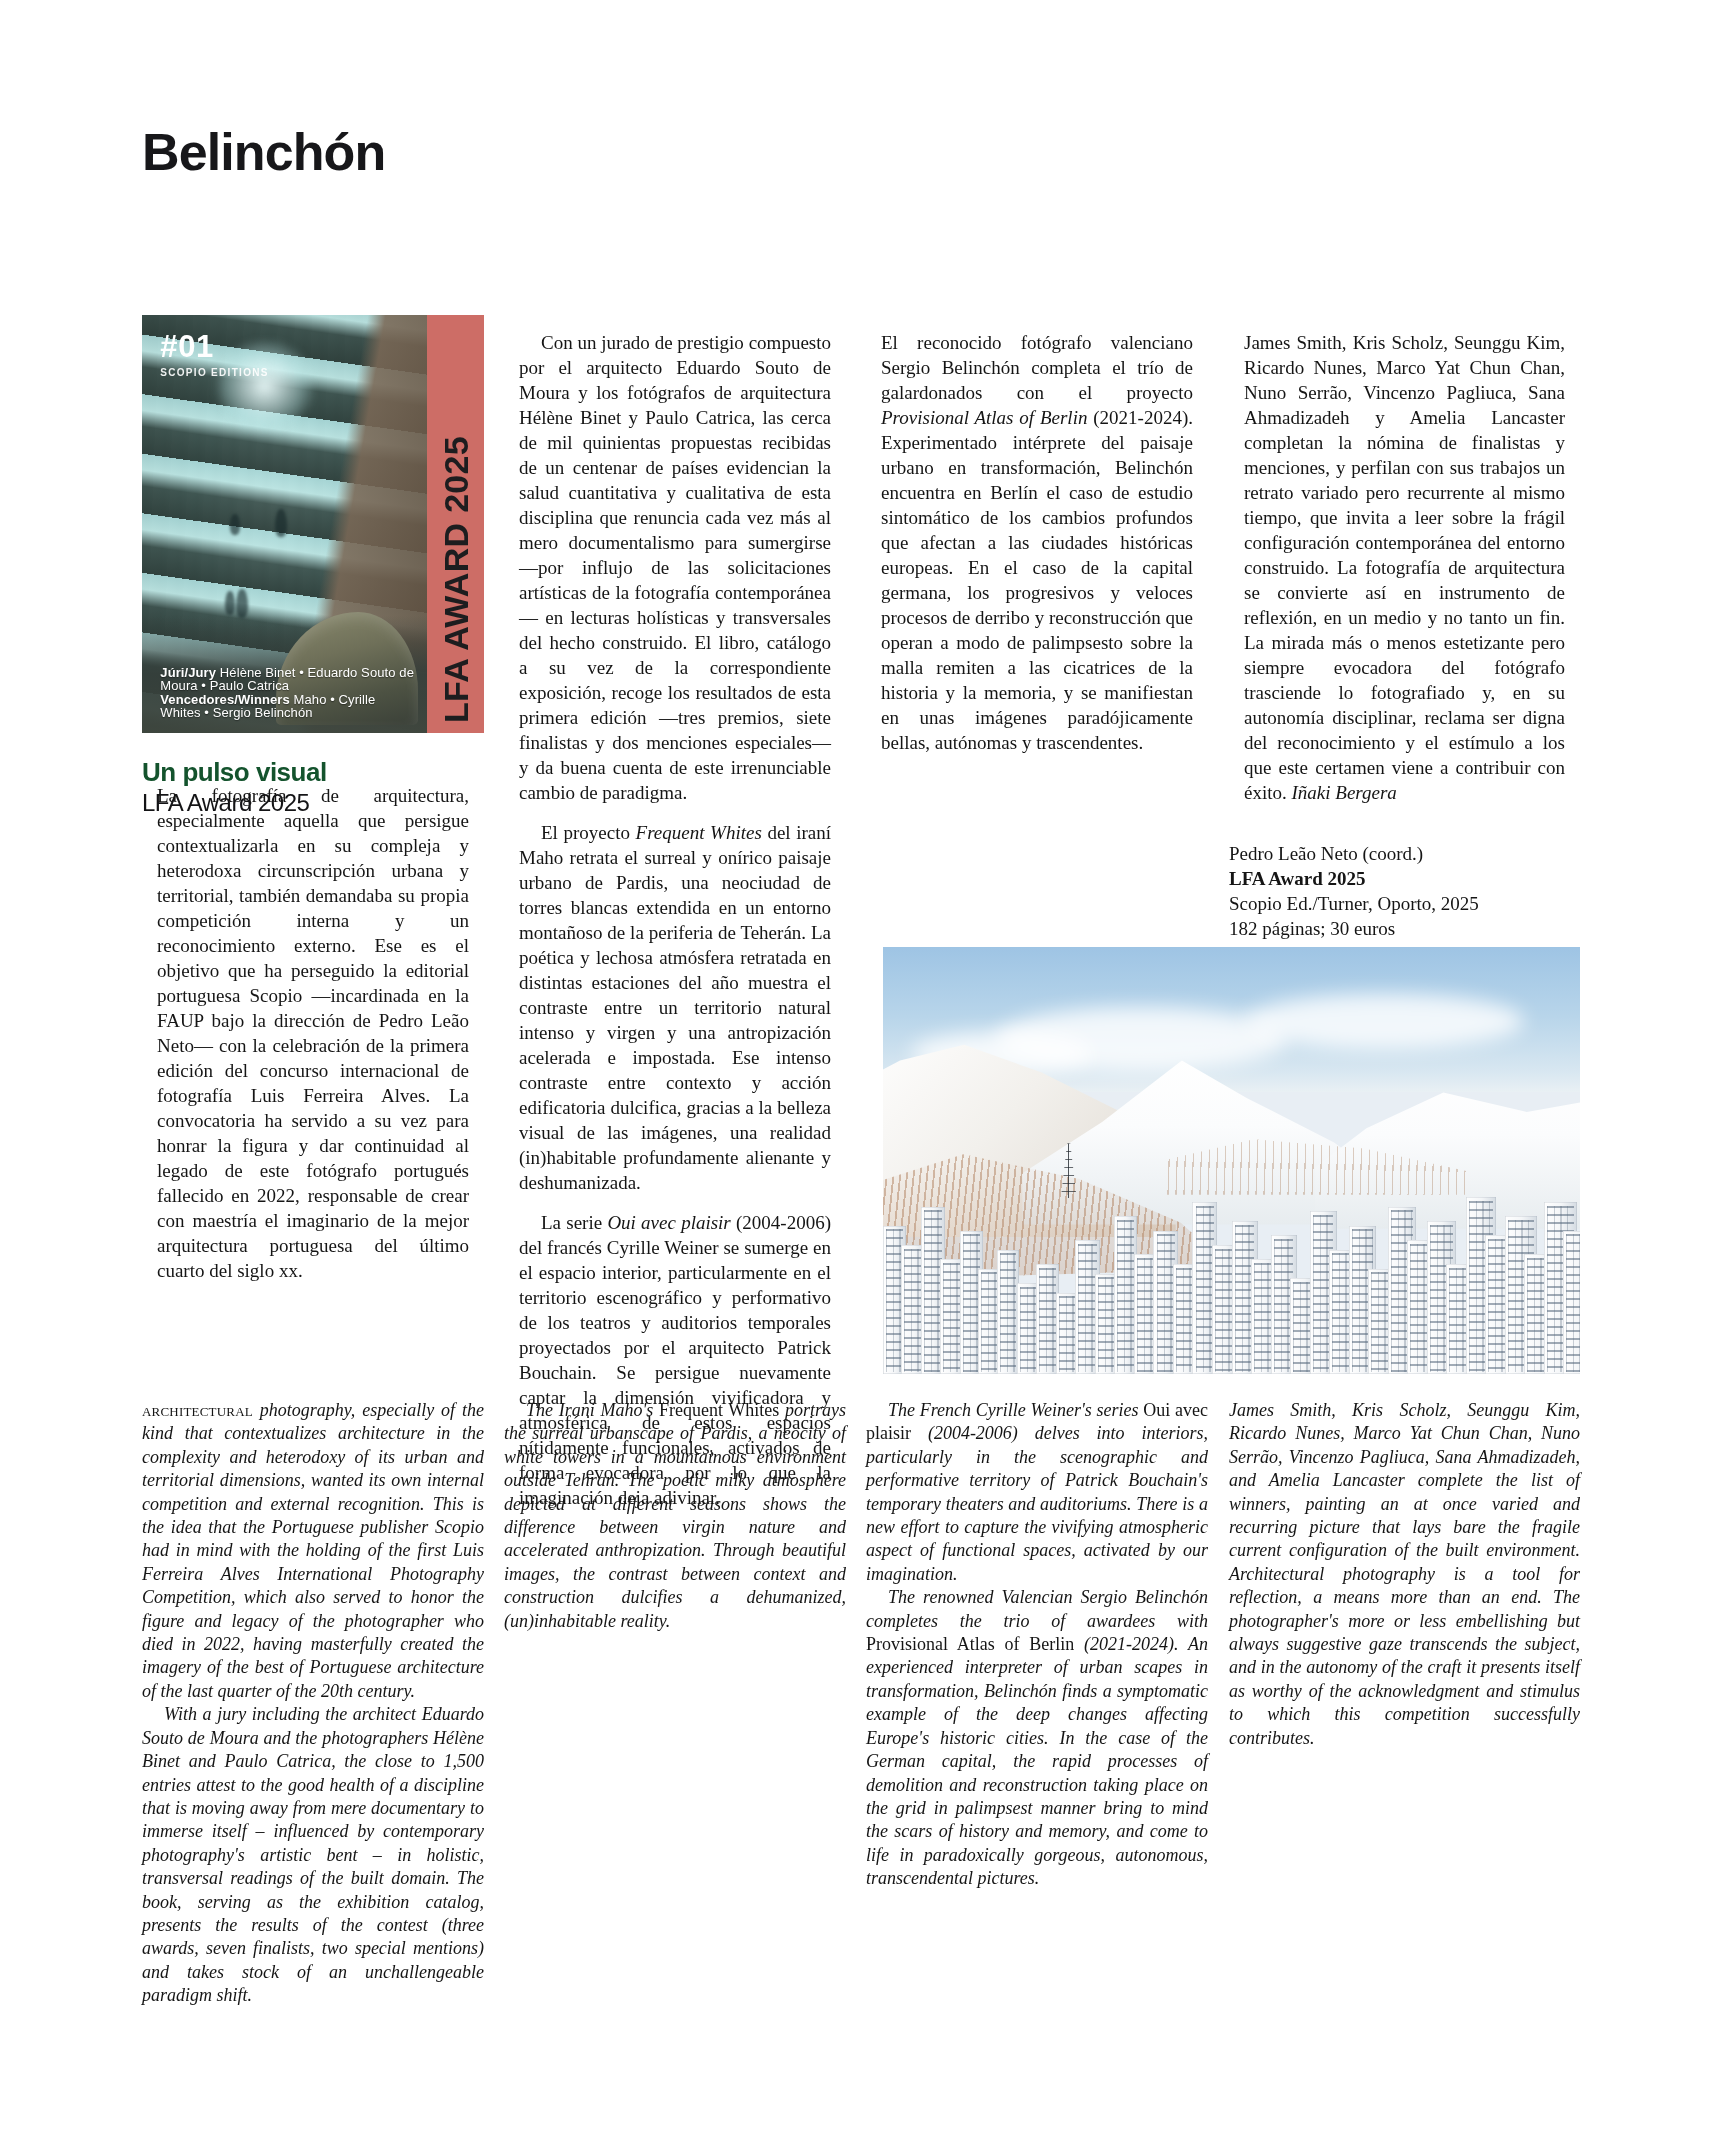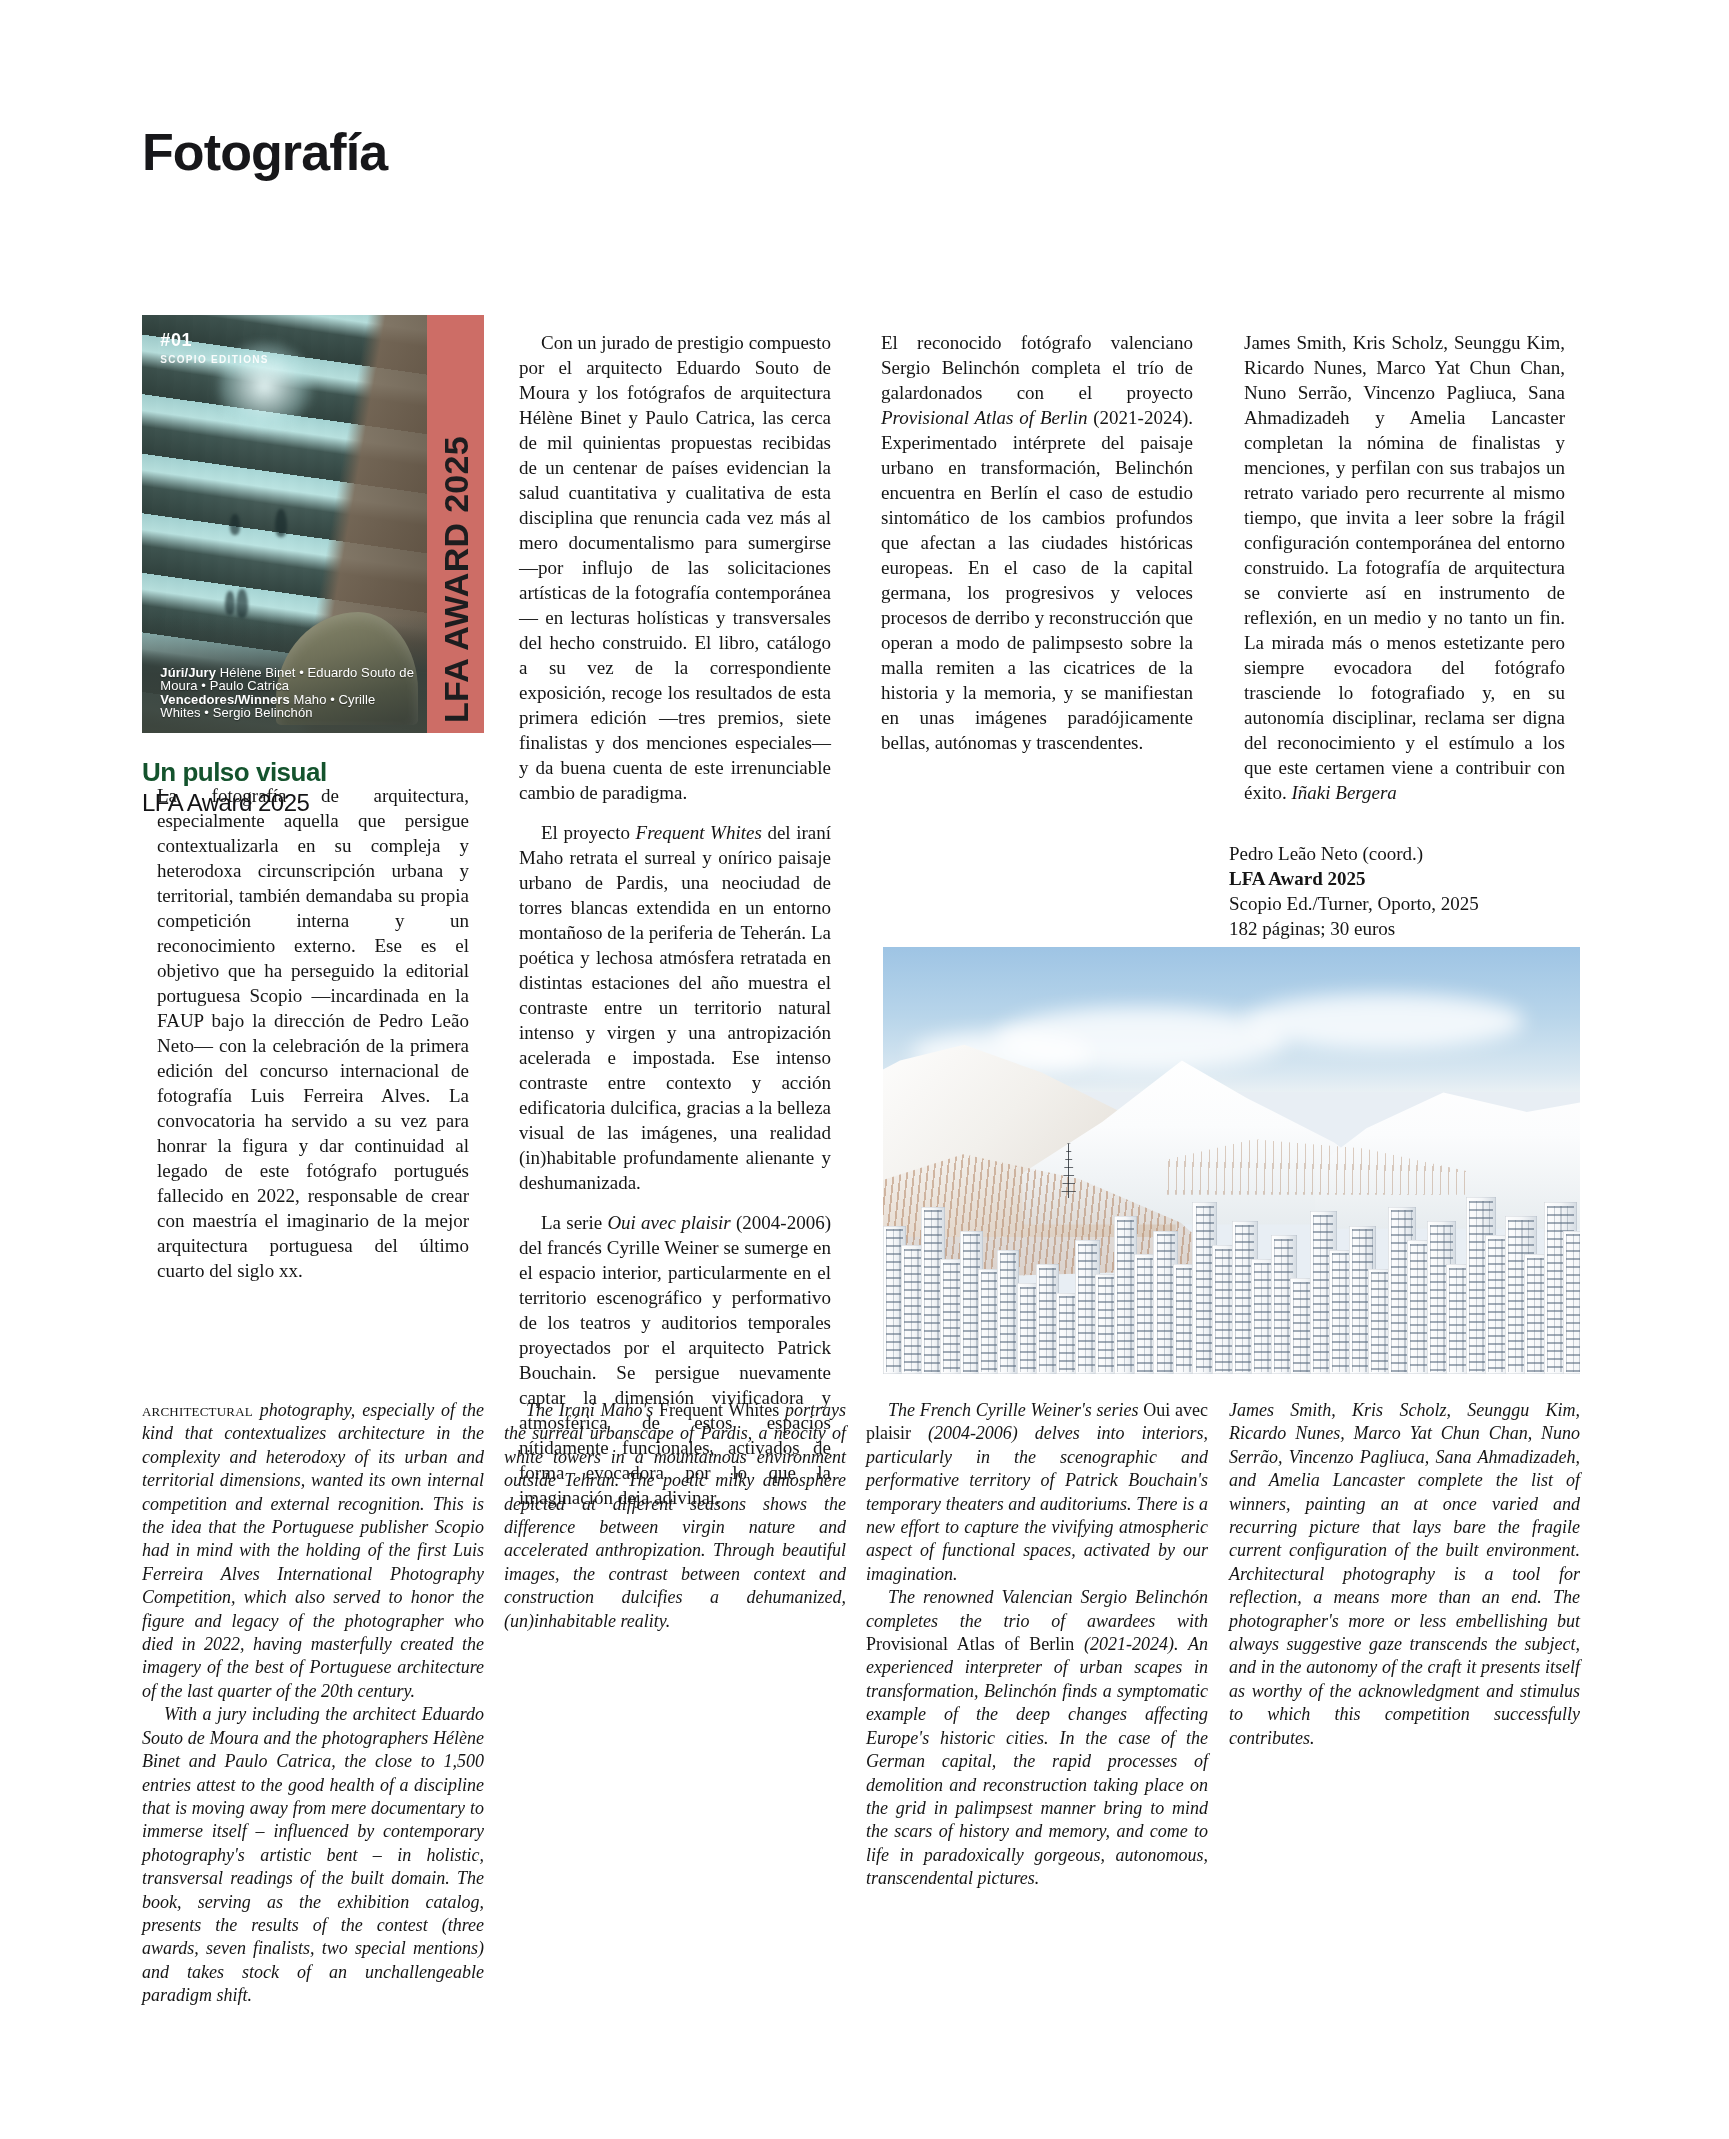--- a/index.html
+++ b/index.html
@@ -141,21 +141,21 @@
     color: #1d1d1f;
     line-height: 1;
   }
   .cover-issue {
     position: absolute;
     left: 18.3px; top: 16px;
     color: #ffffff;
     font-family: "Liberation Sans", sans-serif;
     line-height: 1;
   }
-  .cover-issue .num { font-size: 18px; font-weight: 700; letter-spacing: 0.6px; display: block; }
+  .cover-issue .num { font-size: 31px; font-weight: 700; letter-spacing: 0.6px; display: block; }
   .cover-issue .ed  { font-size: 10px; font-weight: 600; letter-spacing: 1.3px; display: block; margin-top: 5.5px; opacity: .92; }
   .cover-credits {
     position: absolute;
     left: 18.3px; right: 67px; bottom: 13.4px;
     color: #ffffff;
     font-family: "Liberation Sans", sans-serif;
     font-size: 13px;
     line-height: 13.4px;
     letter-spacing: 0.1px;
     text-shadow: 0 0.6px 1.2px rgba(0,0,0,.45);
@@ -300,21 +300,21 @@
   .credits b { font-weight: 700; }
   .credits div { white-space: nowrap; }
   .byline { font-style: italic; }
 </style>
 </head>
 <body>
 
 <div class="page">
 
   <div class="masthead">
-    <span class="es">Fotografía</span>
+    <span class="es">Belinchón</span>
   </div>
 
   <div class="cover">
     <div class="cover-photo">
       <div class="cover-glow"></div>
       <div class="cover-figure fig-a"></div>
       <div class="cover-figure fig-b"></div>
       <div class="cover-figure fig-c"></div>
       <div class="cover-figure fig-d"></div>
       <div class="cover-tarp"></div>

